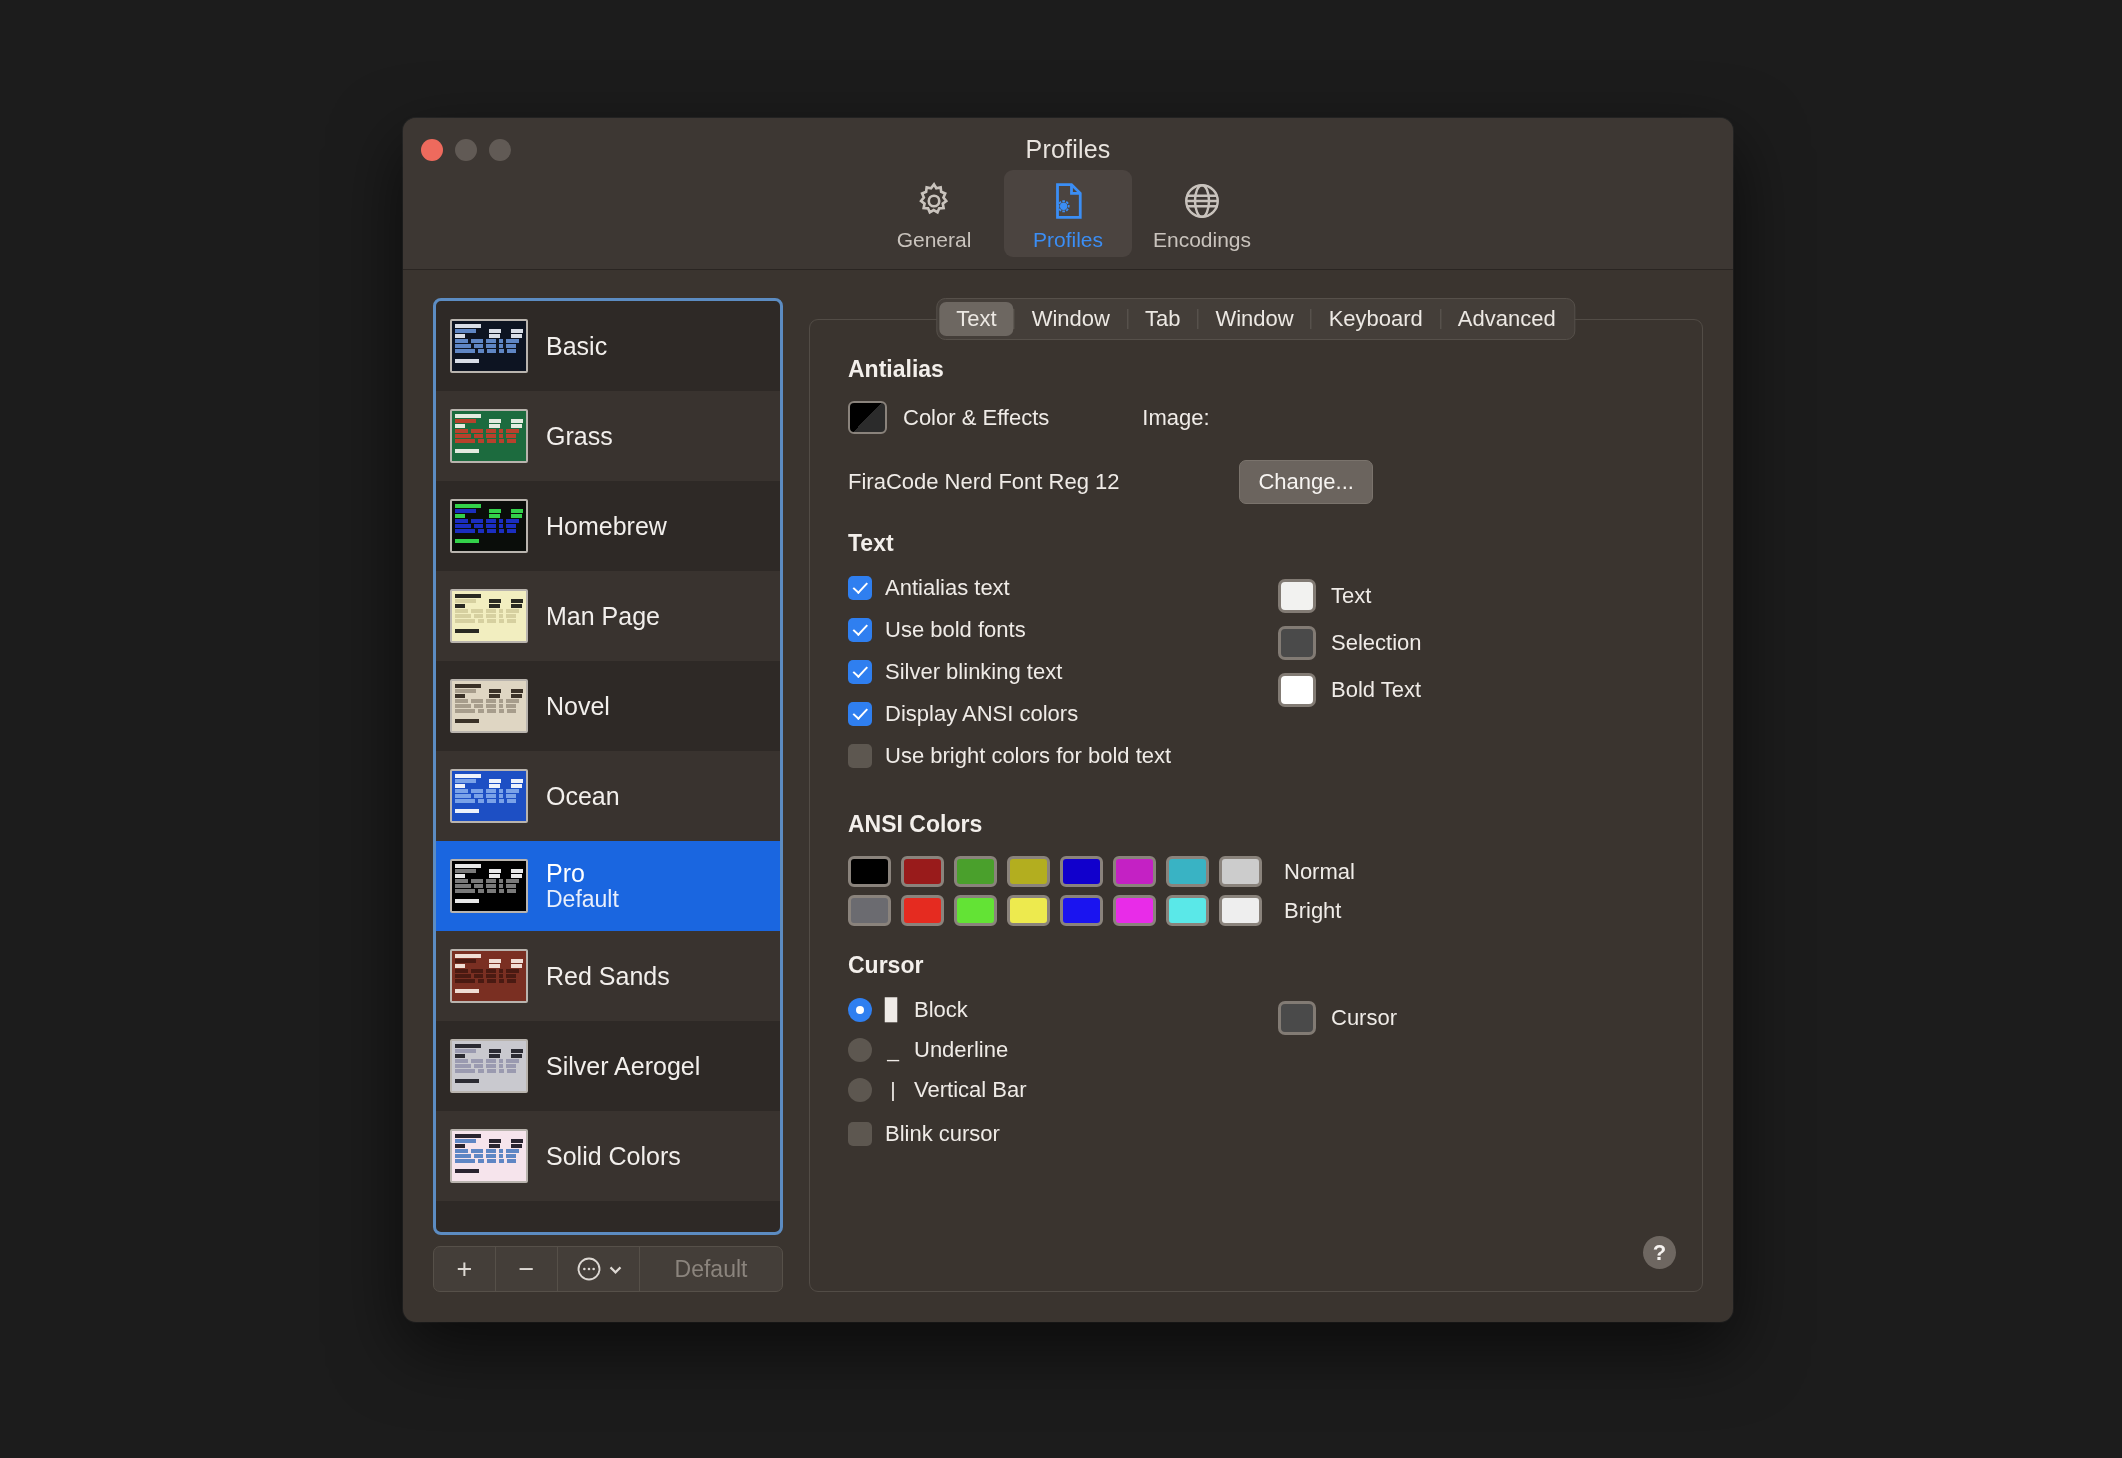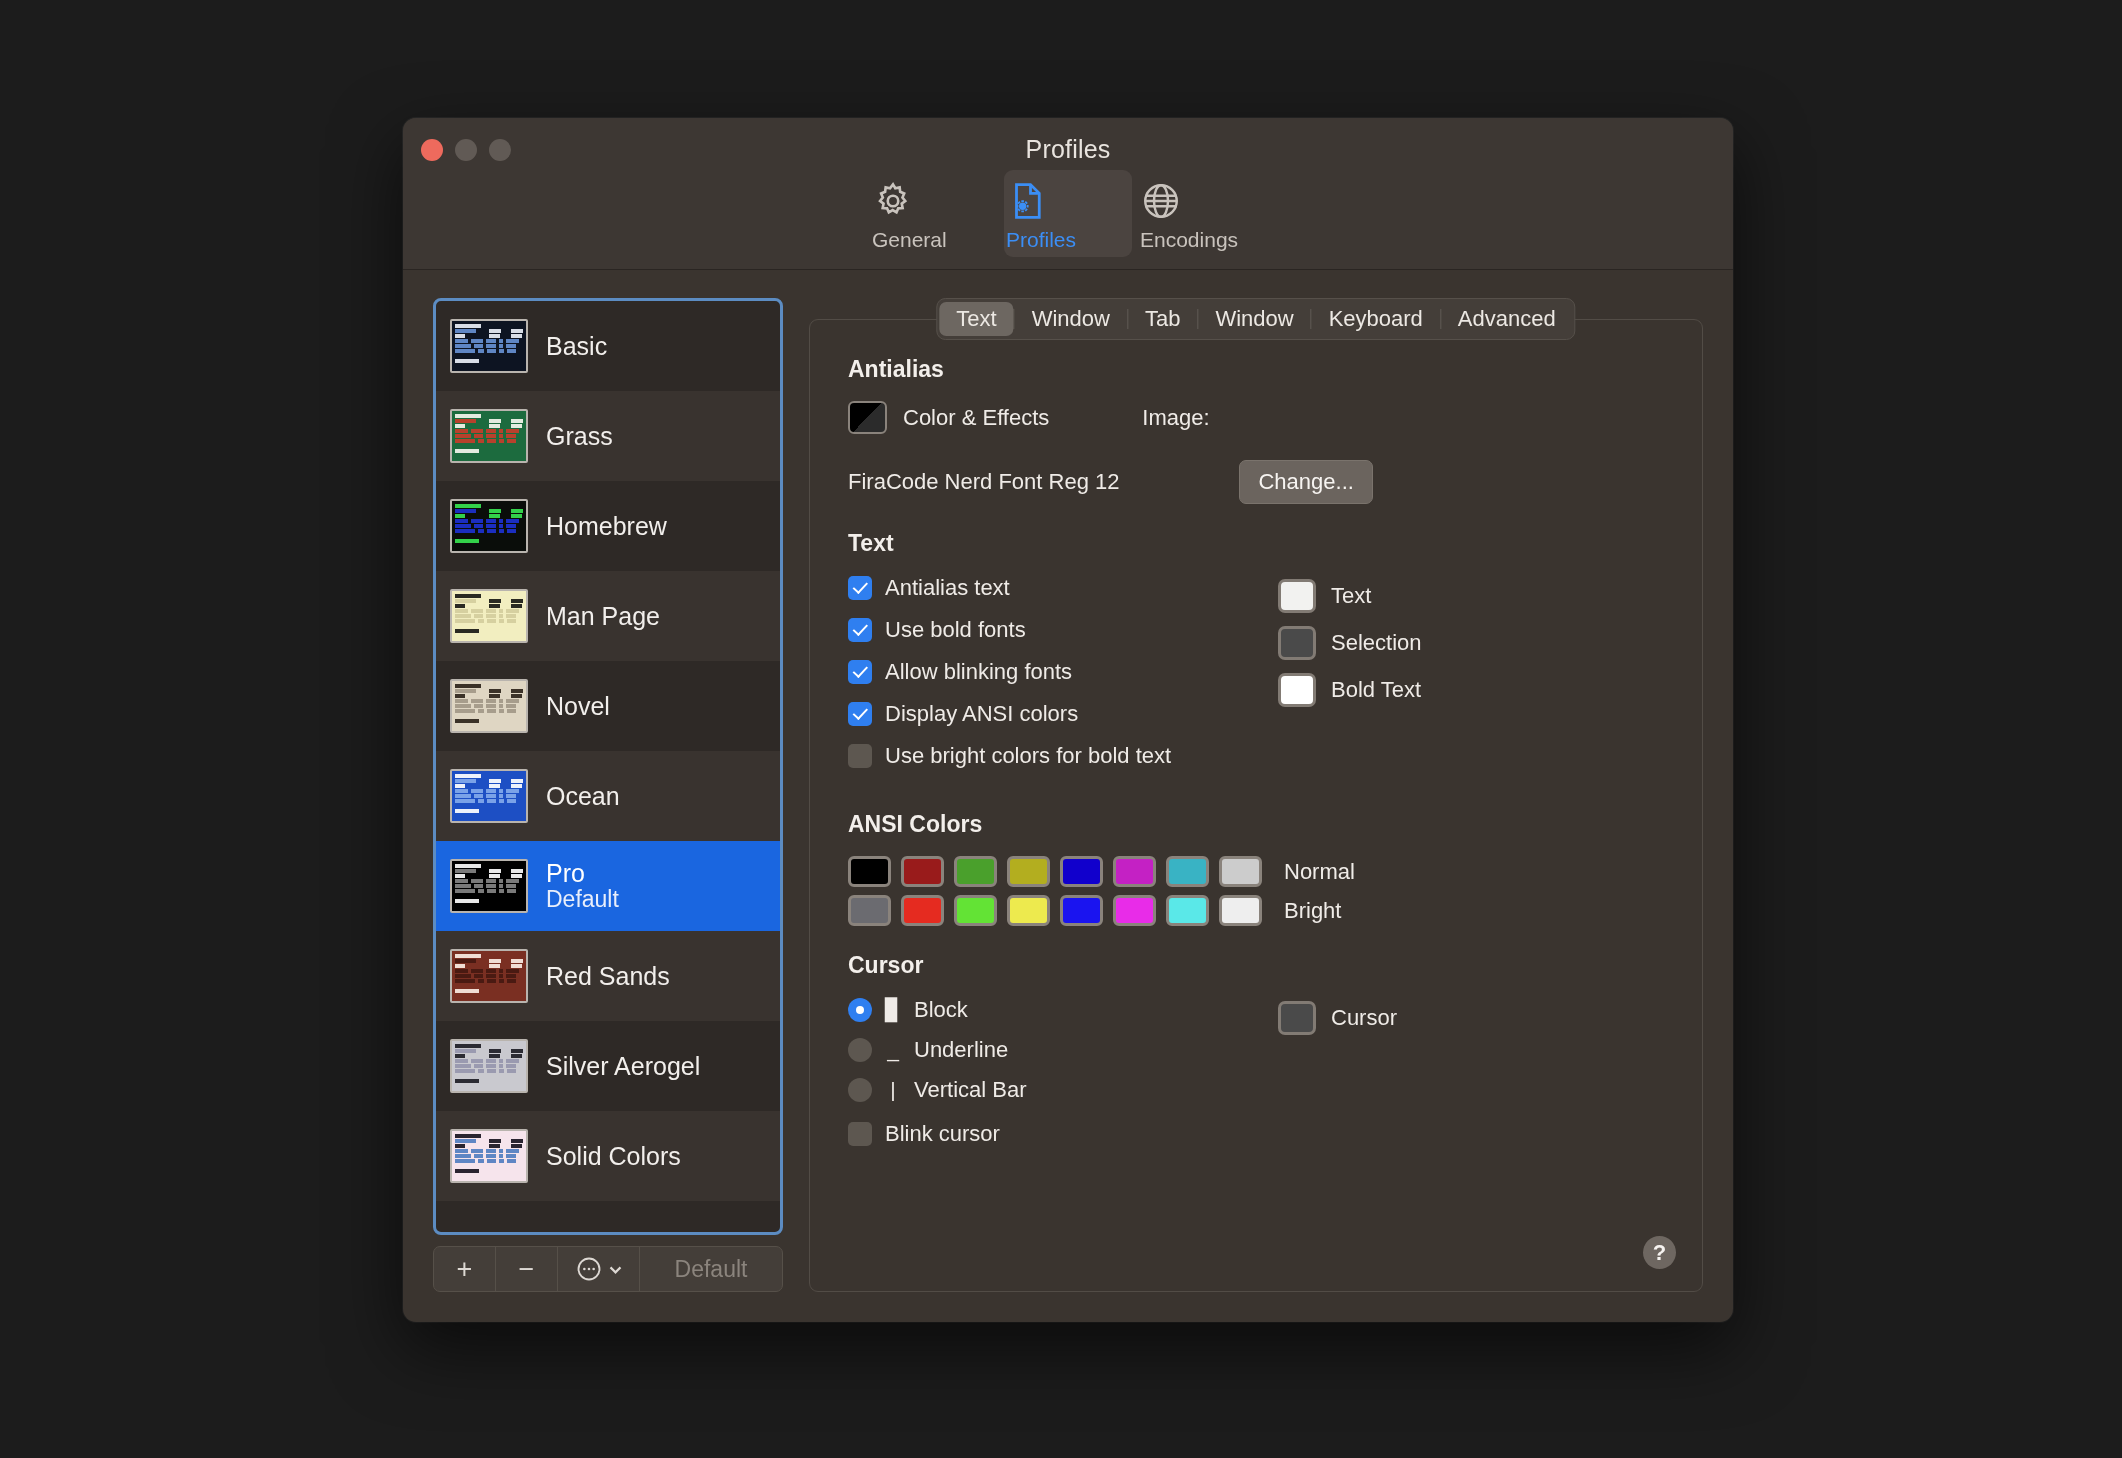--- a/index.html
+++ b/index.html
@@ -39,21 +39,21 @@
     text-align: center; color: #e9e4df;
     font-size: 25px; letter-spacing: .2px;
   }
 
   .toolbar {
     position: absolute; left: 0; right: 0; top: 52px;
     display: flex; justify-content: center; align-items: flex-start; gap: 6px;
   }
   .tb-item {
     width: 128px; padding: 8px 2px 7px;
-    display: flex; flex-direction: column; align-items: flex-start; gap: 5px;
+    display: flex; flex-direction: column; align-items: center; gap: 5px;
     border-radius: 9px; cursor: default;
   }
   .tb-item.active { background: #4b4440; }
   .tb-ico { height: 46px; display: flex; align-items: center; justify-content: center; }
   .tb-label { font-size: 21px; color: #c9c3bd; line-height: 1; }
   .tb-item.active .tb-label { color: #3b8ef5; }
 
   
   .body { flex: 1; display: flex; padding: 28px 30px 30px 30px; gap: 26px; }
 
@@ -815,21 +815,21 @@
                   <div class="cbrow">
                     <div class="check on"></div>
                     <div class="lbl">Antialias text</div>
                   </div>
                   <div class="cbrow">
                     <div class="check on"></div>
                     <div class="lbl">Use bold fonts</div>
                   </div>
                   <div class="cbrow">
                     <div class="check on"></div>
-                    <div class="lbl">Allow blinking fonts</div>
+                    <div class="lbl">Silver blinking text</div>
                   </div>
                   <div class="cbrow">
                     <div class="check on"></div>
                     <div class="lbl">Display ANSI colors</div>
                   </div>
                   <div class="cbrow">
                     <div class="check off"></div>
                     <div class="lbl">Use bright colors for bold text</div>
                   </div>
                 </div>

